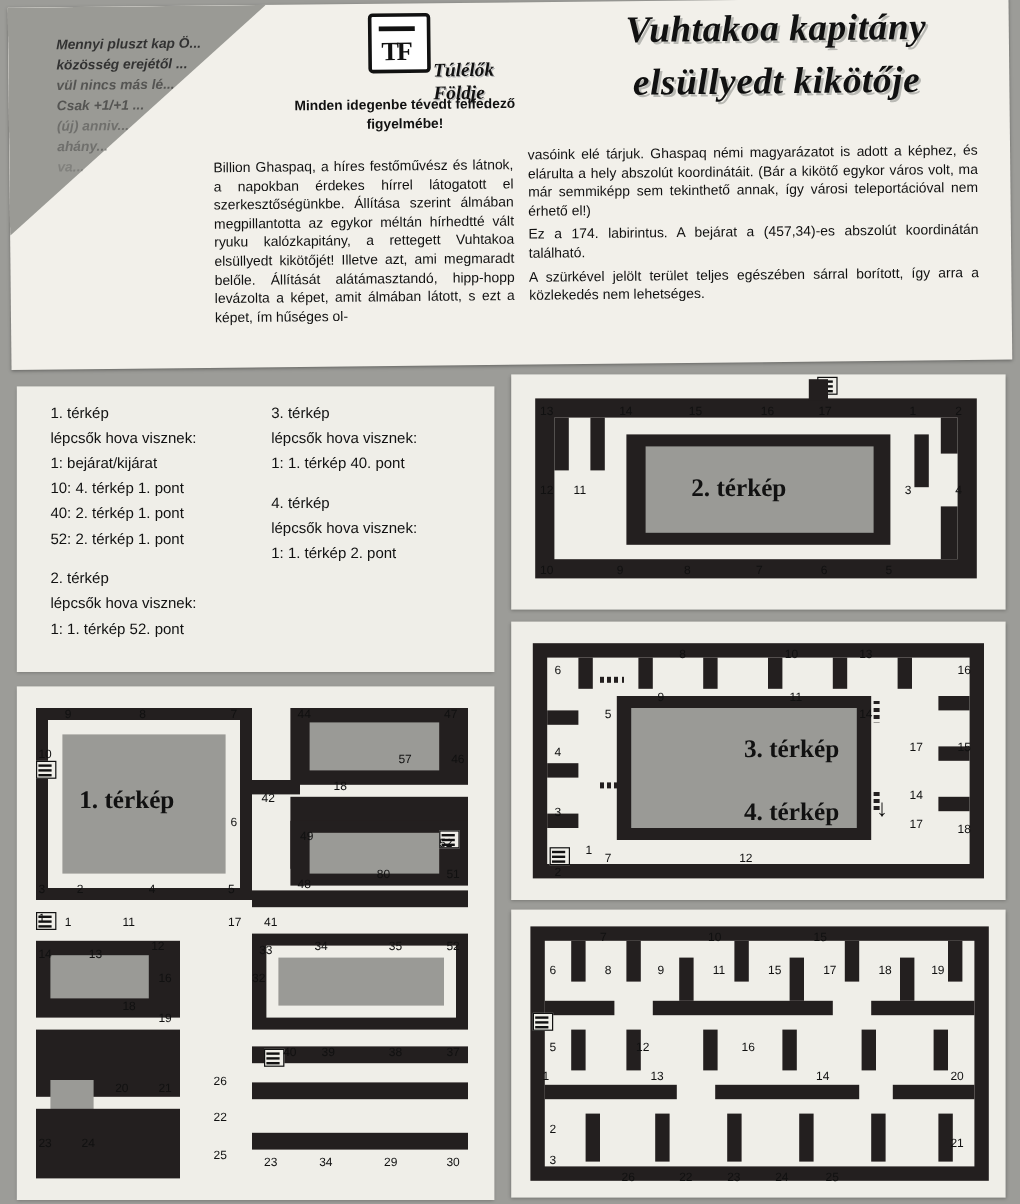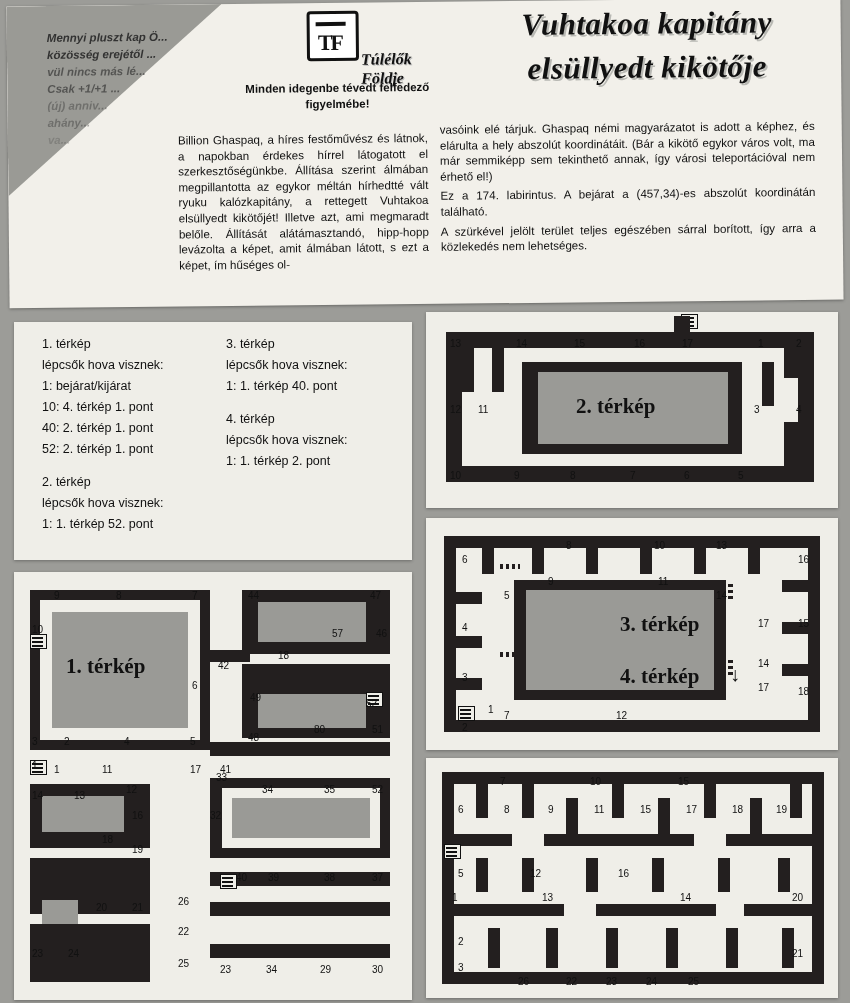--- a/index.html
+++ b/index.html
@@ -381,21 +381,21 @@
   <span class="lbl" style="left:110px;top:164px;">4</span>
   <span class="lbl" style="left:176px;top:164px;">5</span>
   <span class="lbl" style="left:234px;top:160px;">48</span>
   <span class="lbl" style="left:40px;top:192px;">1</span>
   <span class="lbl" style="left:88px;top:192px;">11</span>
   <span class="lbl" style="left:176px;top:192px;">17</span>
   <span class="lbl" style="left:206px;top:192px;">41</span>
   <span class="lbl" style="left:18px;top:218px;">14</span>
   <span class="lbl" style="left:60px;top:218px;">13</span>
   <span class="lbl" style="left:112px;top:212px;">12</span>
-  <span class="lbl" style="left:202px;top:200px;">33</span>
+  <span class="lbl" style="left:202px;top:215px;">33</span>
   <span class="lbl" style="left:248px;top:212px;">34</span>
   <span class="lbl" style="left:310px;top:212px;">35</span>
   <span class="lbl" style="left:358px;top:212px;">52</span>
   <span class="lbl" style="left:118px;top:238px;">16</span>
   <span class="lbl" style="left:196px;top:238px;">32</span>
   <span class="lbl" style="left:88px;top:262px;">18</span>
   <span class="lbl" style="left:118px;top:272px;">19</span>
   <span class="lbl" style="left:222px;top:300px;">40</span>
   <span class="lbl" style="left:254px;top:300px;">39</span>
   <span class="lbl" style="left:310px;top:300px;">38</span>

